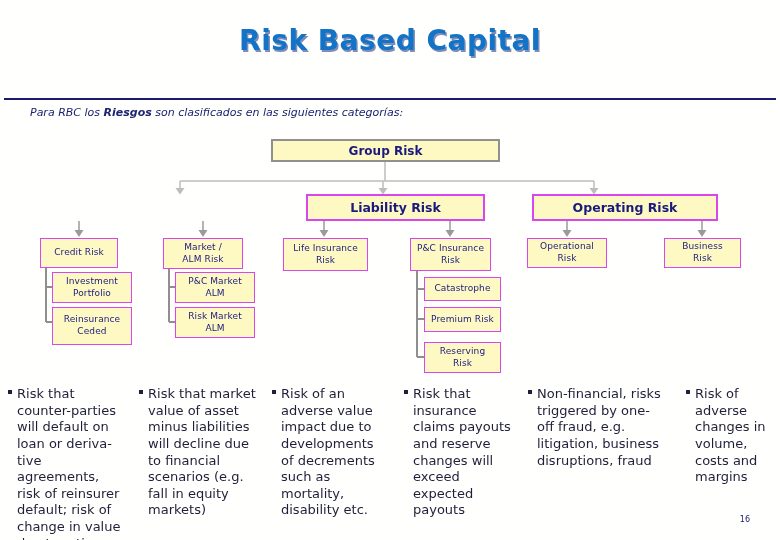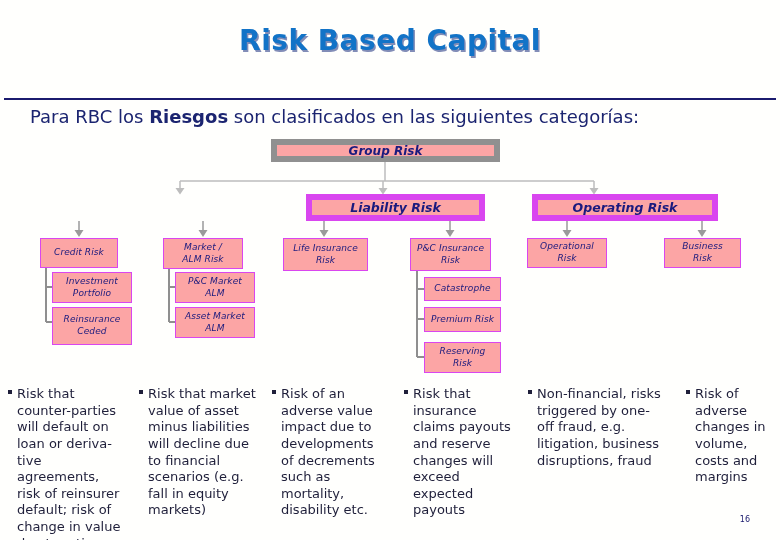--- a/index.html
+++ b/index.html
@@ -11,28 +11,28 @@
     padding-left:34px;
   }
   .title {
     position:absolute; top:24px; left:0; right:0; text-align:center;
     font-size:28px; font-weight:bold; color:#1273c7;
     text-shadow:1.5px 1.5px 0 rgba(27,47,126,0.55);
     letter-spacing:0.5px;
   }
   .rule { position:absolute; top:98px; left:4px; right:4px; height:2px; background:#1b1b6e; }
   .subtitle {
-    position:absolute; top:106px; left:30px; font-size:18px; color:#1b2470;
+    position:absolute; top:106px; left:30px; font-size:11px; color:#1b2470;font-style:italic;
   }
   .subtitle b { font-weight:bold; }
   .connectors { position:absolute; top:0; left:0; pointer-events:none; }
   .box {
-    position:absolute; background:#fca5a5; border:6px solid #d946ef;
+    position:absolute; background:#fef9c3; border:2px solid #d946ef;
     color:#1a1a7e; display:flex; align-items:center; justify-content:center;
-    text-align:center; white-space:pre-line;font-style:italic;
+    text-align:center; white-space:pre-line;
   }
   .lvl1 { font-weight:bold; font-size:12px; border-color:#909090; }
   .lvl2 { font-weight:bold; font-size:12.5px; }
   .lvl3 { font-size:9px; line-height:1.3; letter-spacing:0.1px; border-width:1.5px; }
   .bcol {
     position:absolute; top:386px; display:flex; gap:5px;
     font-size:13px; line-height:1.28; color:#1f1f3a;
   }
   .bsq { flex:0 0 auto; width:4px; height:4px; background:#1f1f3a; margin-top:4px; }
   .btext { flex:1 1 auto; }
@@ -95,21 +95,21 @@
 
   <div class="box lvl3" style="left:52px;top:272px;width:80px;height:31px">Investment
 Portfolio</div>
   <div class="box lvl3" style="left:40px;top:238px;width:78px;height:30px">Credit Risk</div>
   <div class="box lvl3" style="left:52px;top:307px;width:80px;height:38px">Reinsurance
 Ceded</div>
   <div class="box lvl3" style="left:163px;top:238px;width:80px;height:31px">Market /
 ALM Risk</div>
   <div class="box lvl3" style="left:175px;top:272px;width:80px;height:31px">P&amp;C Market
 ALM</div>
-  <div class="box lvl3" style="left:175px;top:307px;width:80px;height:31px">Asset Market
+  <div class="box lvl3" style="left:175px;top:307px;width:80px;height:31px">Risk Market
 ALM</div>
 
   <div class="box lvl3" style="left:283px;top:238px;width:85px;height:33px">Life Insurance
 Risk</div>
   <div class="box lvl3" style="left:410px;top:238px;width:81px;height:33px">P&amp;C Insurance
 Risk</div>
   <div class="box lvl3" style="left:424px;top:277px;width:77px;height:24px">Catastrophe</div>
   <div class="box lvl3" style="left:424px;top:307px;width:77px;height:25px">Premium Risk</div>
   <div class="box lvl3" style="left:424px;top:342px;width:77px;height:31px">Reserving
 Risk</div>

